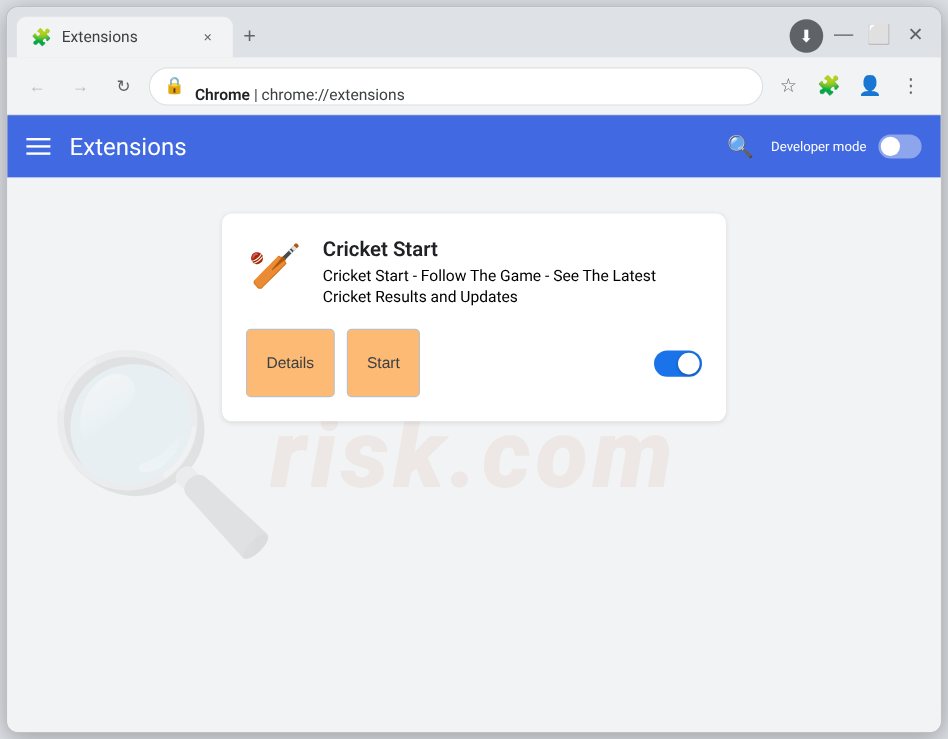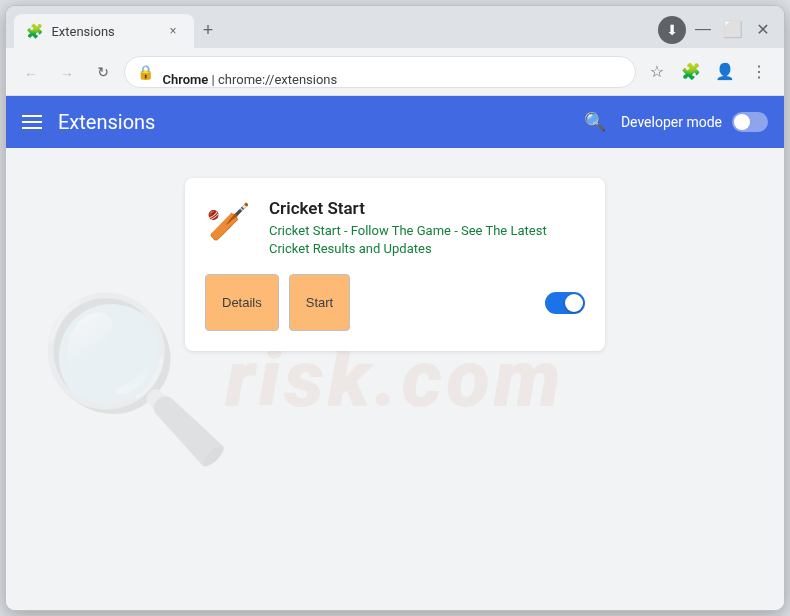--- a/index.html
+++ b/index.html
@@ -232,21 +232,21 @@
       cursor: pointer;
       color: white;
       font-size: 18px;
       display: flex;
       align-items: center;
       justify-content: center;
     }
 
     .dev-mode-label {
       color: white;
-      font-size: 14px;
+      font-size: 11px;
     }
 
     .toggle {
       width: 36px;
       height: 20px;
       border-radius: 10px;
       position: relative;
       cursor: pointer;
     }
     .toggle.off {
@@ -333,21 +333,21 @@
 
     .ext-name {
       font-size: 17px;
       font-weight: 600;
       color: #202124;
       margin-bottom: 4px;
     }
 
     .ext-description {
       font-size: 13px;
-      color: #15803d;
+      color: #000000;
       line-height: 1.4;
     }
 
     .ext-card-footer {
       display: flex;
       align-items: center;
       gap: 10px;
       margin-top: 8px;
     }
 

